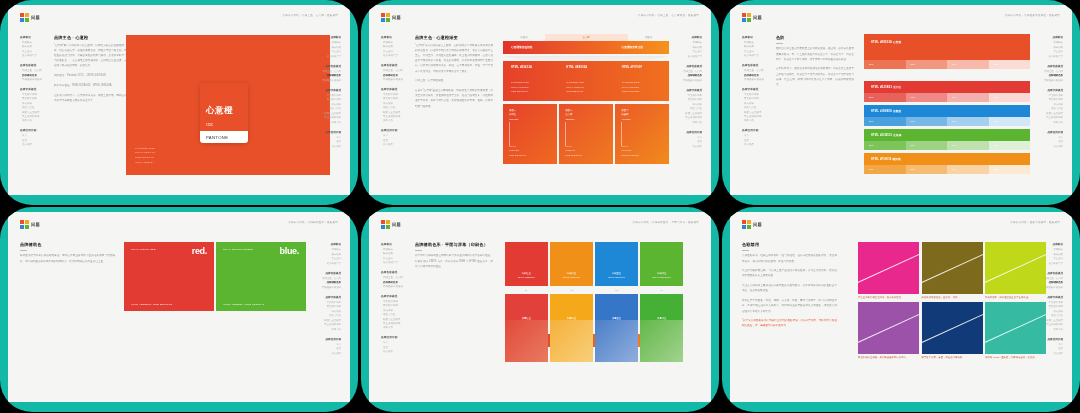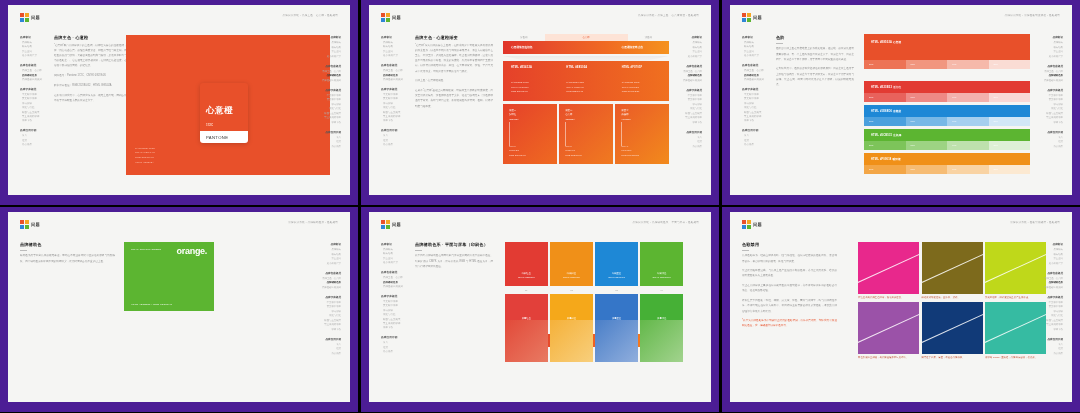--- a/index.html
+++ b/index.html
@@ -1,18 +1,18 @@
 <!DOCTYPE html>
 <html><head>
 <meta charset="utf-8">
 <style>
   html,body{margin:0;padding:0;background:#000;}
   body{width:1080px;height:413px;overflow:hidden;font-family:"Liberation Sans","DejaVu Sans",sans-serif;}
   .grid{display:grid;grid-template-columns:repeat(3,358px);grid-template-rows:repeat(2,205px);gap:2px 3px;width:1080px;height:413px;background:#000;}
-  .page{position:relative;background:#4c1d95;overflow:hidden;}
+  .page{position:relative;background:#14b8a6;overflow:hidden;border-radius:32px;}
   .sheet{position:absolute;left:8px;top:5px;right:8px;bottom:10px;background:#f5f5f3;}
 
   
   .logo{position:absolute;left:12px;top:8px;display:flex;align-items:center;gap:2px;}
   .logo-mark{width:9px;height:9px;display:grid;grid-template-columns:1fr 1fr;grid-template-rows:1fr 1fr;gap:.5px;}
   .logo-mark i{display:block;}
   .logo-text{font-size:4.2px;font-weight:bold;color:#3a3a3a;letter-spacing:.2px;}
 
   .topmeta{position:absolute;right:12px;top:9px;font-size:2.5px;color:#9a9a9a;letter-spacing:.25px;white-space:nowrap;}
 
@@ -573,23 +573,28 @@
     </div>
     <div class="topmeta">品牌识别系统 / 品牌辅助色系 / 色彩规范</div>
     <div class="art wide">
       <div class="art-title">品牌辅助色</div>
       <div class="rule"></div>
       <div class="art-body">
             <p class="art-p">辅助色系用于丰富品牌的视觉表达，帮助在不同业务场景中区分信息层级与功能模块。四个辅助色分别承载不同的情绪语义，使用时面积占比不宜超过主色。</p>
           </div>
     </div>
     <div class="quad">
+          <div style="background:#e23b33">
+    <div class="q-top">CMYK 0/85/80 RED</div>
+    <div class="q-word">red.</div>
+    <div class="q-bot">HTML #E23B33 / RGB 226/59/51</div>
+  </div>
           <div style="background:#5cb531">
     <div class="q-top">CMYK 65/0/100 GREEN</div>
-    <div class="q-word">orange.</div>
+    <div class="q-word">blue.</div>
     <div class="q-bot">HTML #5CB531 / RGB 92/181/49</div>
   </div>
         </div>
     <div class="rnav">
           <div class="rnav-group">
       <div class="rnav-h">品牌标识</div>
       <div class="rnav-i">品牌标志</div>
             <div class="rnav-i">标志结构</div>
             <div class="rnav-i">安全空间</div>
             <div class="rnav-i">最小使用尺寸</div>

